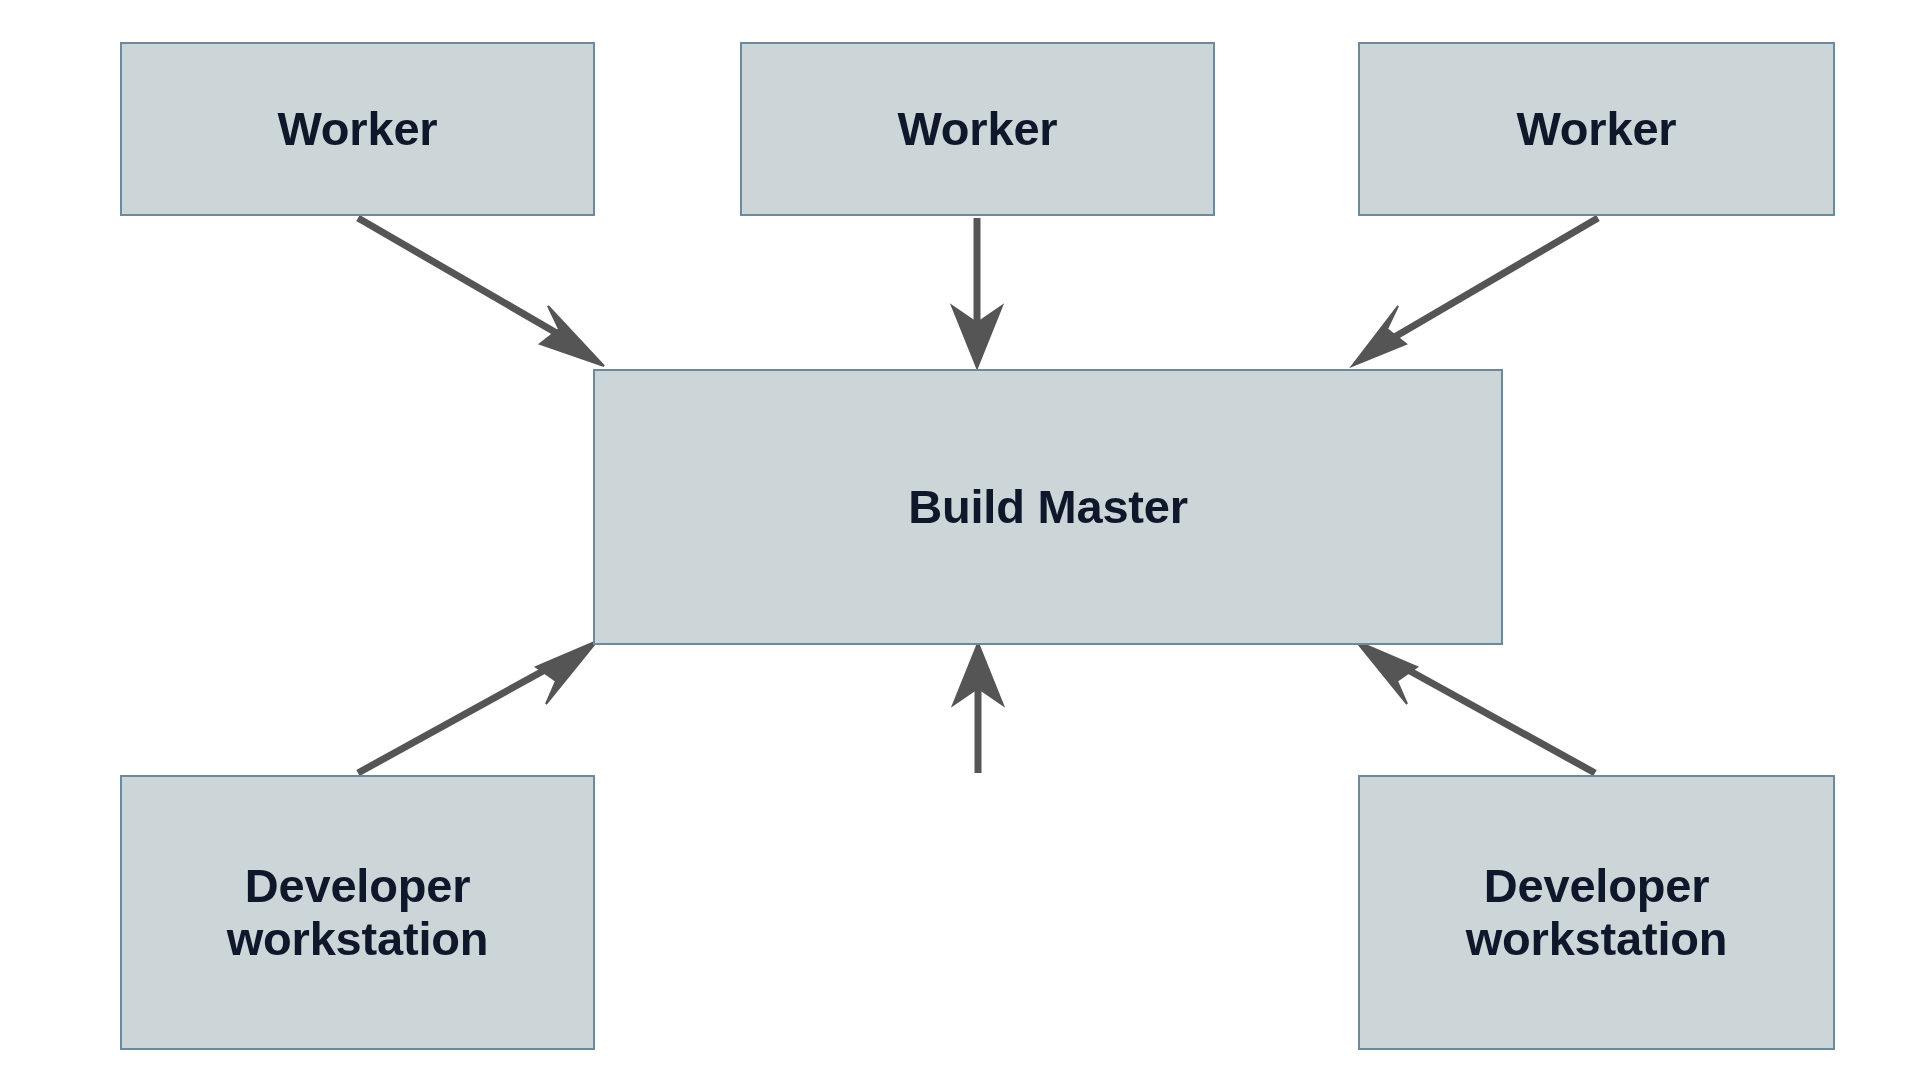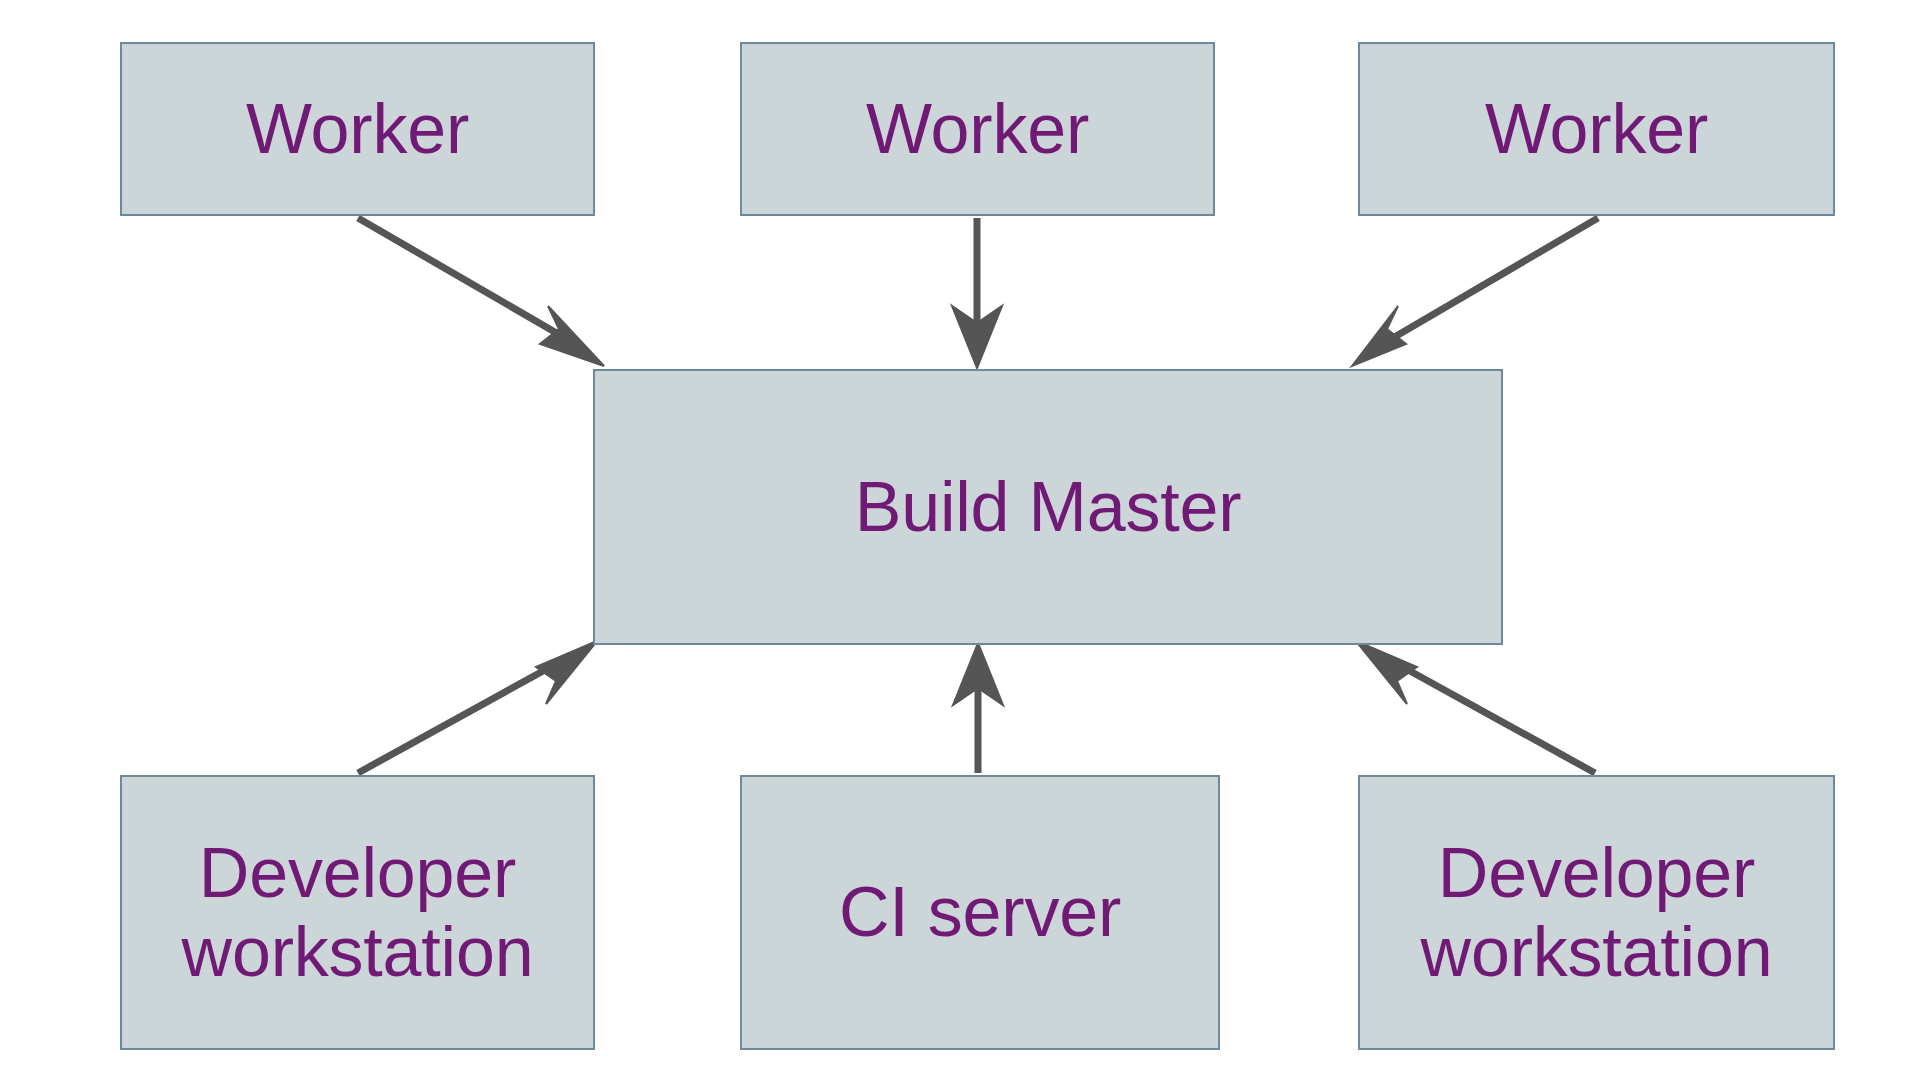--- a/index.html
+++ b/index.html
@@ -29,24 +29,24 @@
     position: absolute;
     box-sizing: border-box;
     background: #ccd6d9;
     border: 2px solid #6c8a9c;
     display: flex;
     align-items: center;
     justify-content: center;
     text-align: center;
   }
   .node-label {
-    color: #701a75;
-    font-size: 70px;
+    color: #0f172a;
+    font-size: 47px;
     line-height: 1.12;
-    font-weight: 400;
+    font-weight: 700;
     letter-spacing: -0.2px;
     white-space: pre-line;
     padding: 0 8px;
   }
   
   #node-worker-left   { left: 120px;  top: 42px;  width: 475px; height: 174px; }
   #node-worker-center { left: 740px;  top: 42px;  width: 475px; height: 174px; }
   #node-worker-right  { left: 1358px; top: 42px;  width: 477px; height: 174px; }
   #node-build-master  { left: 593px;  top: 369px; width: 910px; height: 276px; }
   #node-dev-left      { left: 120px;  top: 775px; width: 475px; height: 275px; }
@@ -105,22 +105,19 @@
 
   <div class="node" id="node-build-master">
     <span class="node-label">Build Master</span>
   </div>
 
   <div class="node" id="node-dev-left">
     <span class="node-label">Developer
 workstation</span>
   </div>
 
-  <div class="node" id="node-ci-server">
-    <span class="node-label">CI server</span>
-  </div>
 
   <div class="node" id="node-dev-right">
     <span class="node-label">Developer
 workstation</span>
   </div>
 
 </div>
 
 </body></html>

